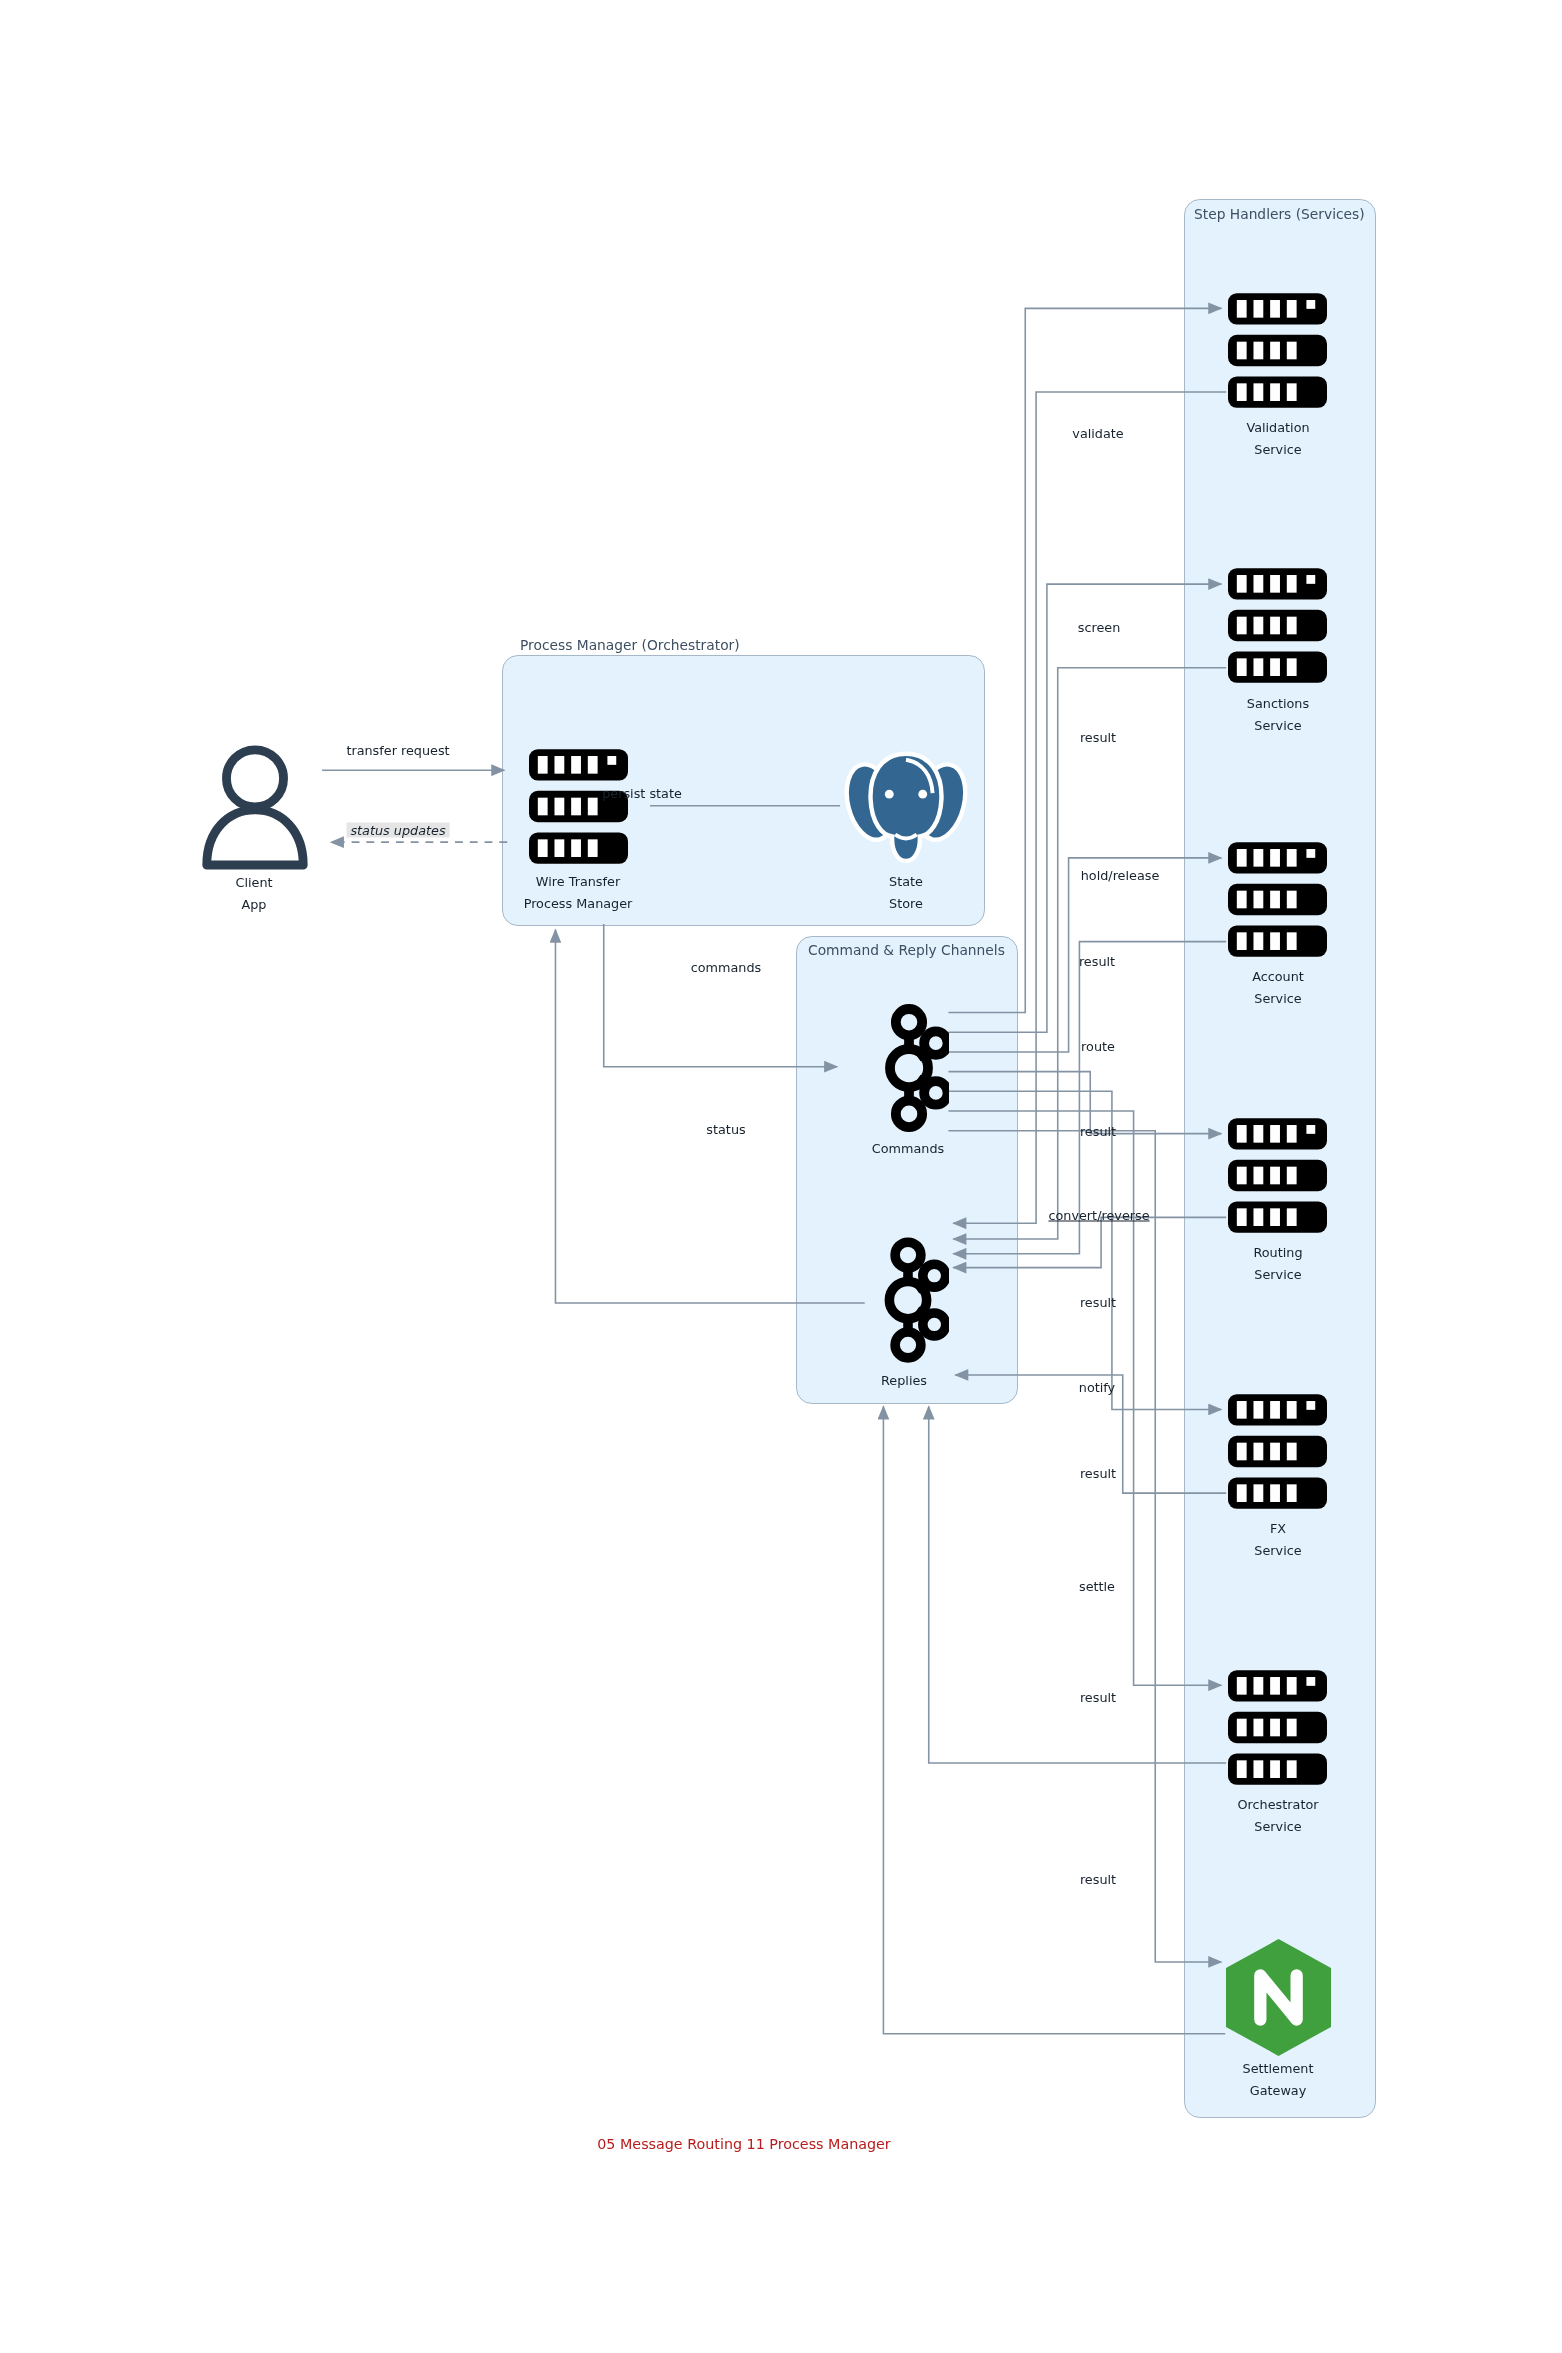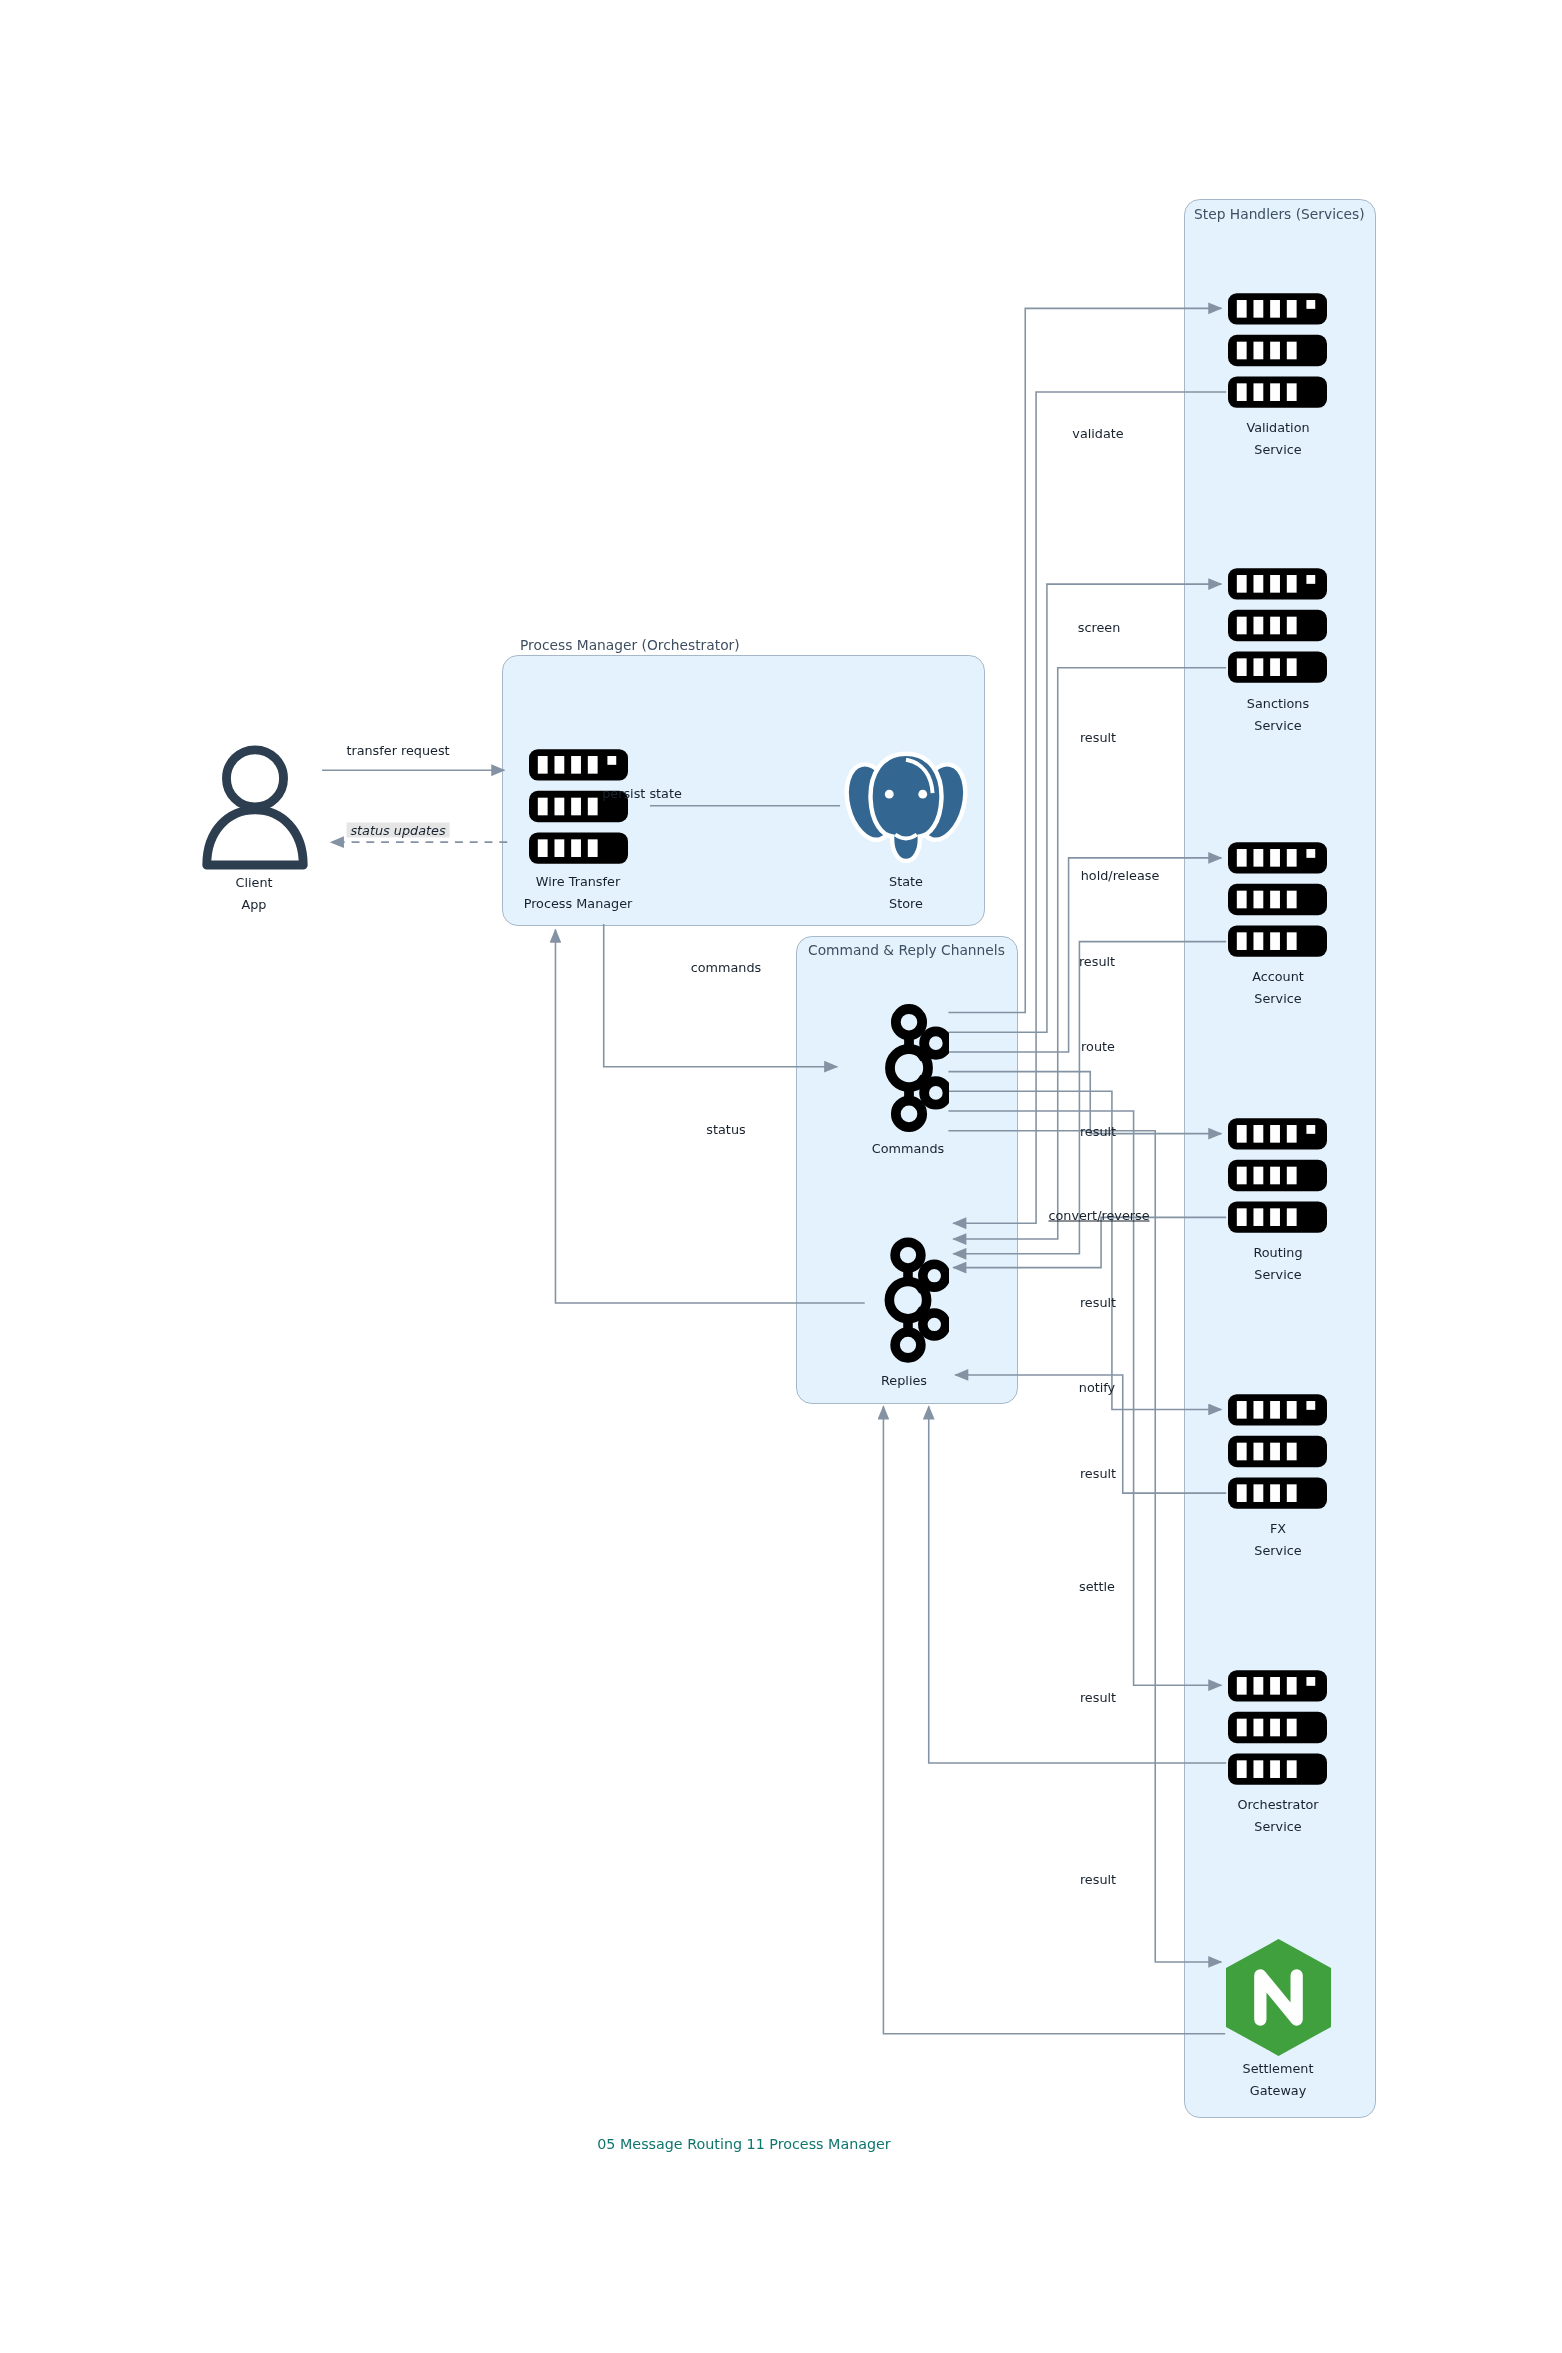--- a/index.html
+++ b/index.html
@@ -23,21 +23,21 @@
   .edge-layer{position:absolute;left:0;top:0;z-index:5;pointer-events:none;}
   .node{position:absolute;z-index:6;}
   .icon-mount, .icon-mount svg{display:block;width:100%;height:100%;}
   .node-label{position:absolute;transform:translateX(-50%);text-align:center;
               font-size:12.8px;line-height:21.7px;color:var(--label);
               white-space:nowrap;z-index:7;}
   .edge-label{position:absolute;transform:translate(-50%,-50%);font-size:12.8px;
               color:var(--label);white-space:nowrap;z-index:7;}
   .edge-label.halo{background:#e5e5e5;padding:0 3.9px;font-style:italic;}
   .caption{position:absolute;transform:translate(-50%,-50%);font-size:14.3px;
-           color:#0f766e;white-space:nowrap;z-index:7;}
+           color:#b91c1c;white-space:nowrap;z-index:7;}
 </style>
 </head>
 <body>
 
 <div class="canvas">
 
   <svg class="edge-layer" id="edge-layer" width="1562" height="2353" viewBox="0 0 1586 2389">
       <defs>
         <marker id="arrow" viewBox="0 0 12 10" refX="11" refY="5" markerUnits="userSpaceOnUse" markerWidth="15" markerHeight="12" orient="auto">
   <path d="M0,0 L12,5 L0,10 Z" fill="#8493A3"></path>

